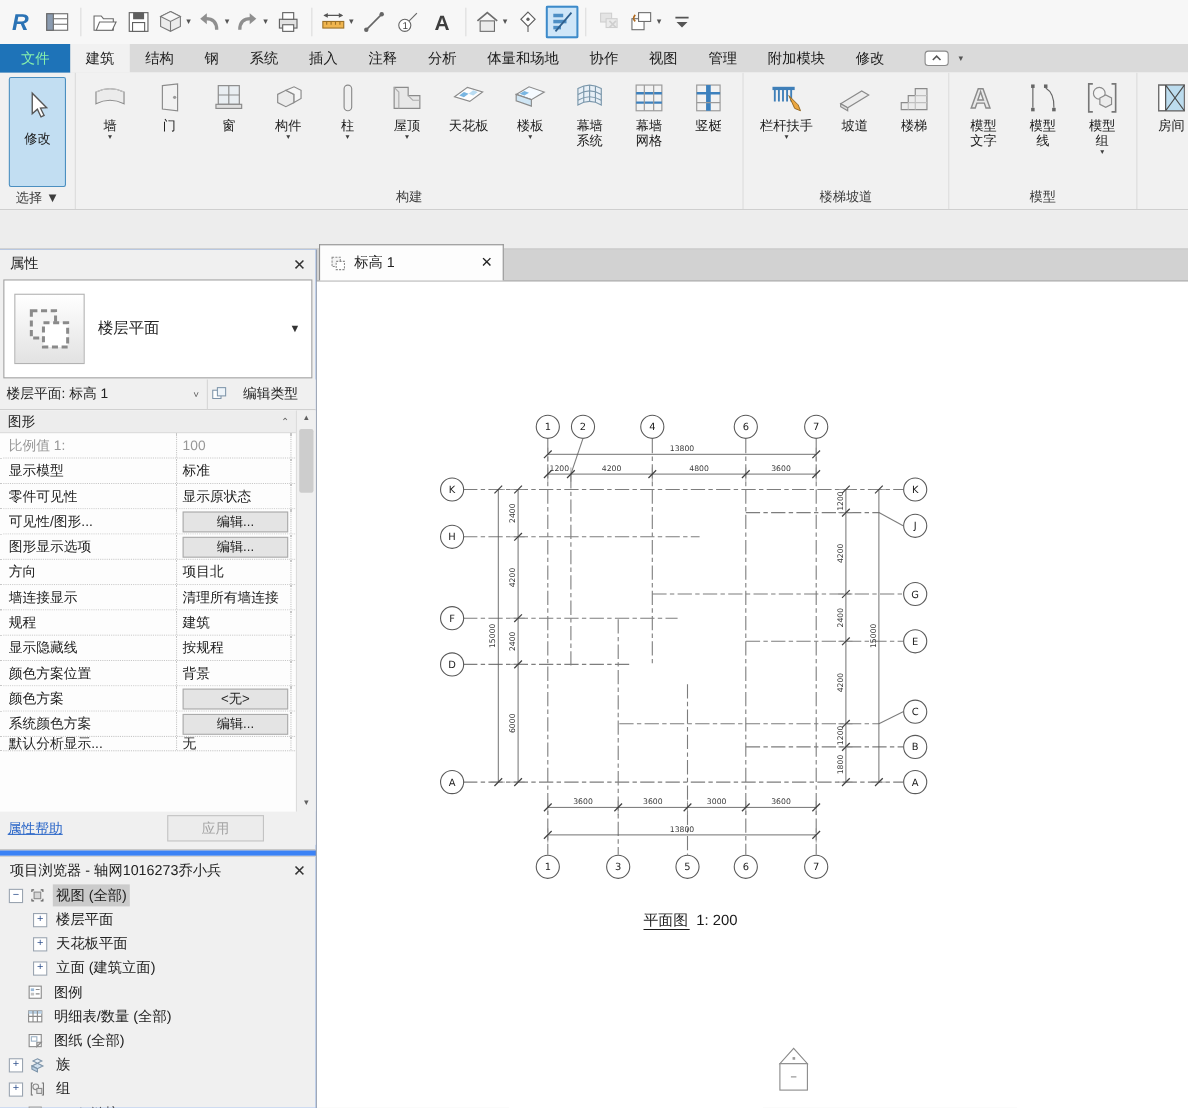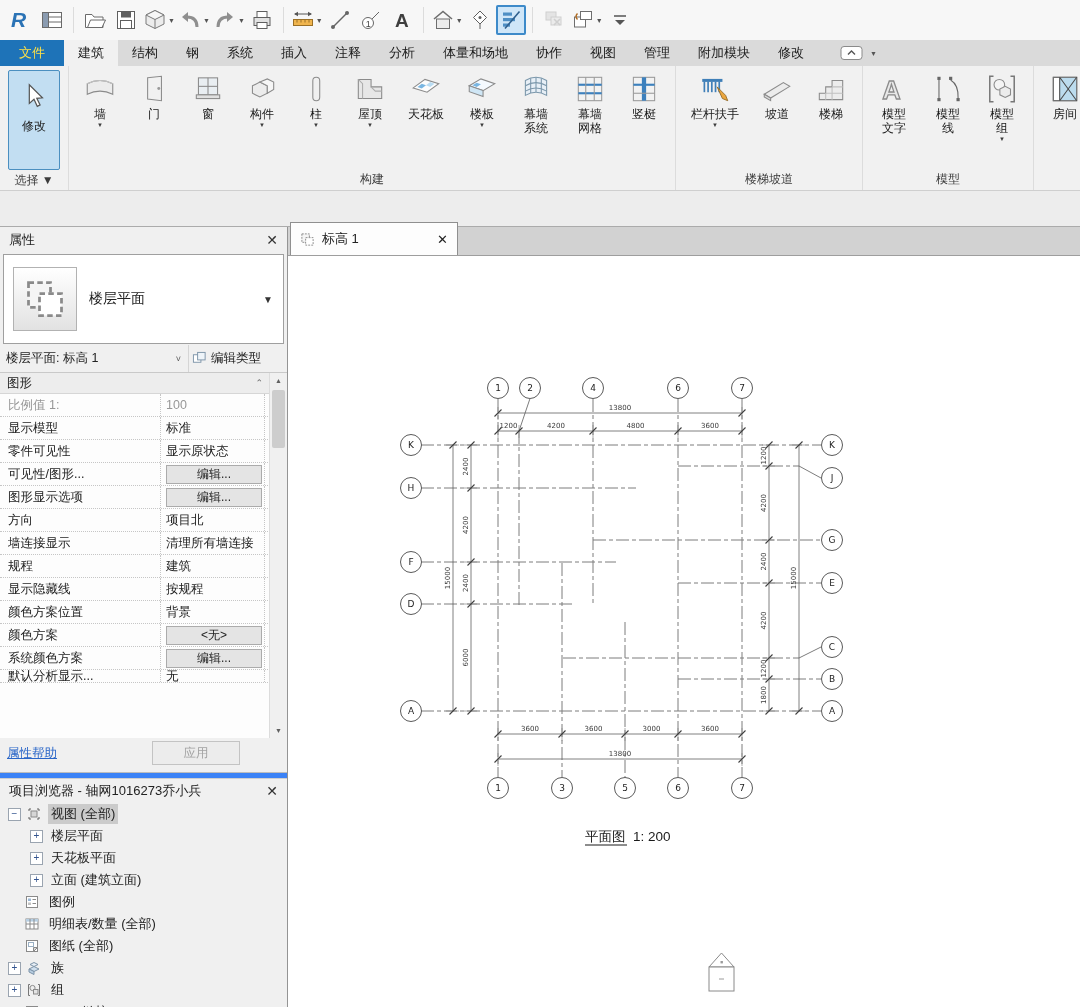--- a/index.html
+++ b/index.html
@@ -7,21 +7,21 @@
     -webkit-user-select:none;user-select:none}
   
   .titlebar{height:40px;background:#f7f7f7;display:flex;align-items:center;padding-left:6px;gap:1px}
   .qat-btn{height:30px;min-width:28px;display:flex;align-items:center;justify-content:center;border-radius:2px;padding:0 1px}
   .qat-btn.active{background:#cfe6f8;box-shadow:inset 0 0 0 2px #3d8ac9}
   .qat-btn.disabled{opacity:.45}
   .qat-dd{font-size:7px;color:#555;margin-left:1px}
   .qat-sep{width:1px;height:26px;background:#dcdcdc;margin:0 5px}
   
   .tabrow{height:26px;background:#dadada;display:flex;align-items:stretch}
-  .file-tab{background:#1e73b8;color:#fde047;width:64px;display:flex;align-items:center;justify-content:center;font-size:13px}
+  .file-tab{background:#1e73b8;color:#86efac;width:64px;display:flex;align-items:center;justify-content:center;font-size:13px}
   .rtab{padding:0 14px;display:flex;align-items:center;font-size:13px;color:#1a1a1a}
   .rtab.active{background:#f1f1f1}
   .ribbon-toggle{margin-left:16px;display:flex;align-items:center;gap:3px;padding:0 6px}
   
   .ribbon{height:124px;background:#f1f1f1;border-bottom:1px solid #cfcfcf;display:flex;overflow:hidden}
   .rpanel{display:flex;flex-direction:column;border-right:1px solid #dcdcdc}
   .rpanel-buttons{flex:1;display:flex;align-items:flex-start;padding:3px 4px 0}
   .rbtn{width:52px;display:flex;flex-direction:column;align-items:center;padding:2px 0 0;gap:1px;background:none;border:1px solid transparent;font:inherit;cursor:default}
   .rbtn .rlabel{font-size:12px;line-height:14px;text-align:center;color:#1a1a1a;white-space:pre}
   .rbtn .rdd{font-size:6px;color:#3c3c3c;line-height:6px}
@@ -35,21 +35,21 @@
   .props{height:545px;flex:none;background:#f0f0f0;display:flex;flex-direction:column;border-bottom:1px solid #bdbdbd}
   .ptitle{height:26px;flex:none;display:flex;align-items:center;padding:0 9px;font-size:13px}
   .x-btn{margin-left:auto;font-size:14px;color:#333;font-weight:bold}
   .typesel{margin:1px 3px;border:1px solid #9f9f9f;background:#fff;height:88px;flex:none;display:flex;align-items:center}
   .typeicon{width:62px;height:62px;margin:0 12px 0 9px;border:1px solid #b2b2b2;background:linear-gradient(#ffffff,#e2e2e2);display:flex;align-items:center;justify-content:center}
   .typelabel{flex:1;font-size:14px}
   .typedd{padding-right:10px;color:#333;font-size:10px}
   .instrow{height:27px;flex:none;display:flex;align-items:center;border-bottom:1px solid #c9c9c9;background:#f0f0f0}
   .instcombo{flex:1;display:flex;align-items:center;padding-left:6px;font-size:12.5px;height:100%}
   .instdd{color:#555;padding:0 7px;font-size:9px;margin-left:auto}
-  .edittype{width:95px;display:flex;align-items:center;gap:4px;font-size:12.5px;height:100%;border-left:1px solid #d5d5d5;padding-left:3px}
+  .edittype{width:95px;display:flex;align-items:center;gap:14px;font-size:12.5px;height:100%;border-left:1px solid #d5d5d5;padding-left:3px}
   .pgrid{position:relative;height:365px;flex:none;background:#f0f0f0;overflow:hidden}
   .pgrid-inner{position:absolute;left:0;top:0;right:17px;bottom:0;background:#fdfdfd}
   .psection{height:20px;background:#ededed;display:flex;align-items:center;padding:0 7px;border-bottom:1px solid #d6d6d6;font-size:12.5px}
   .psec-caret{margin-left:auto;font-size:9px;color:#666}
   .prow{display:flex;height:22px;border-bottom:1px dotted #c6c6c6;background:#fdfdfd;align-items:stretch}
   .prow.clip{height:12px;overflow:hidden}
   .pname{width:152px;flex:none;padding-left:8px;display:flex;align-items:center;border-right:1px dotted #c6c6c6;overflow:hidden;white-space:nowrap;font-size:12.5px}
   .pval{width:96px;flex:none;padding:0 2px 0 5px;display:flex;align-items:center;border-right:1px dotted #c6c6c6;overflow:hidden;white-space:nowrap;font-size:12.5px}
   .pspare{flex:1}
   .prow.muted .pname,.prow.muted .pval{color:#979797}

